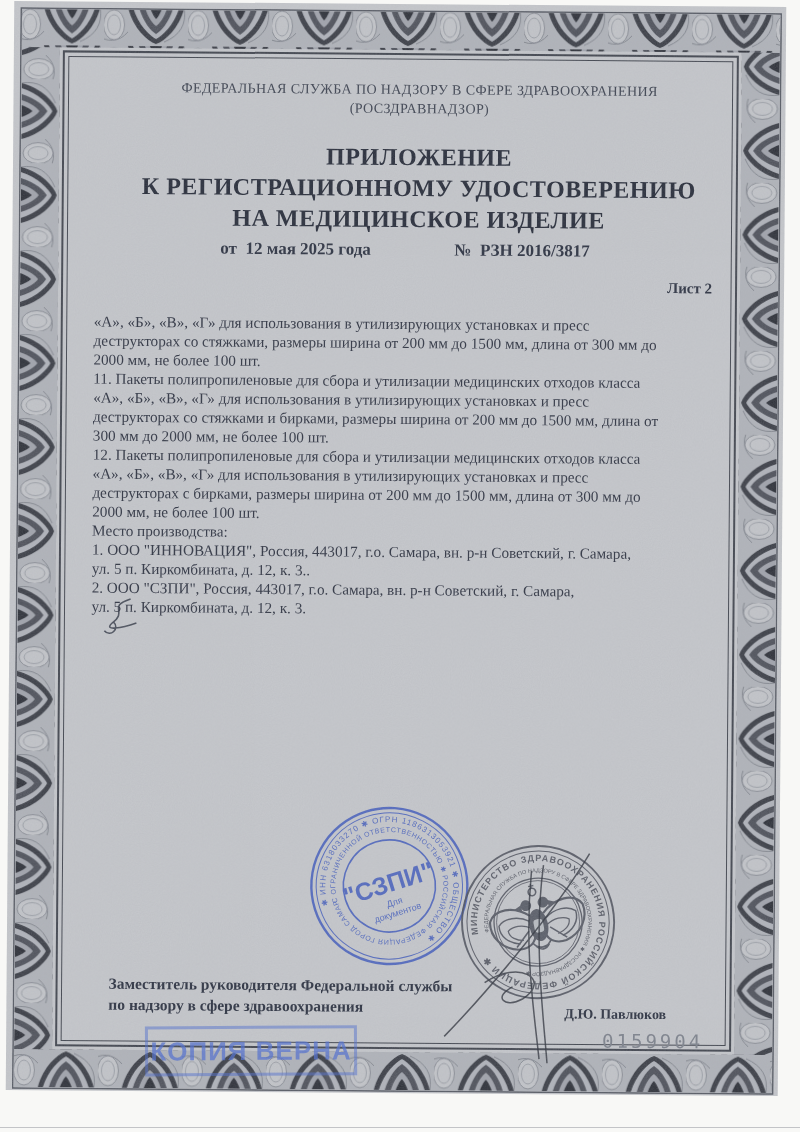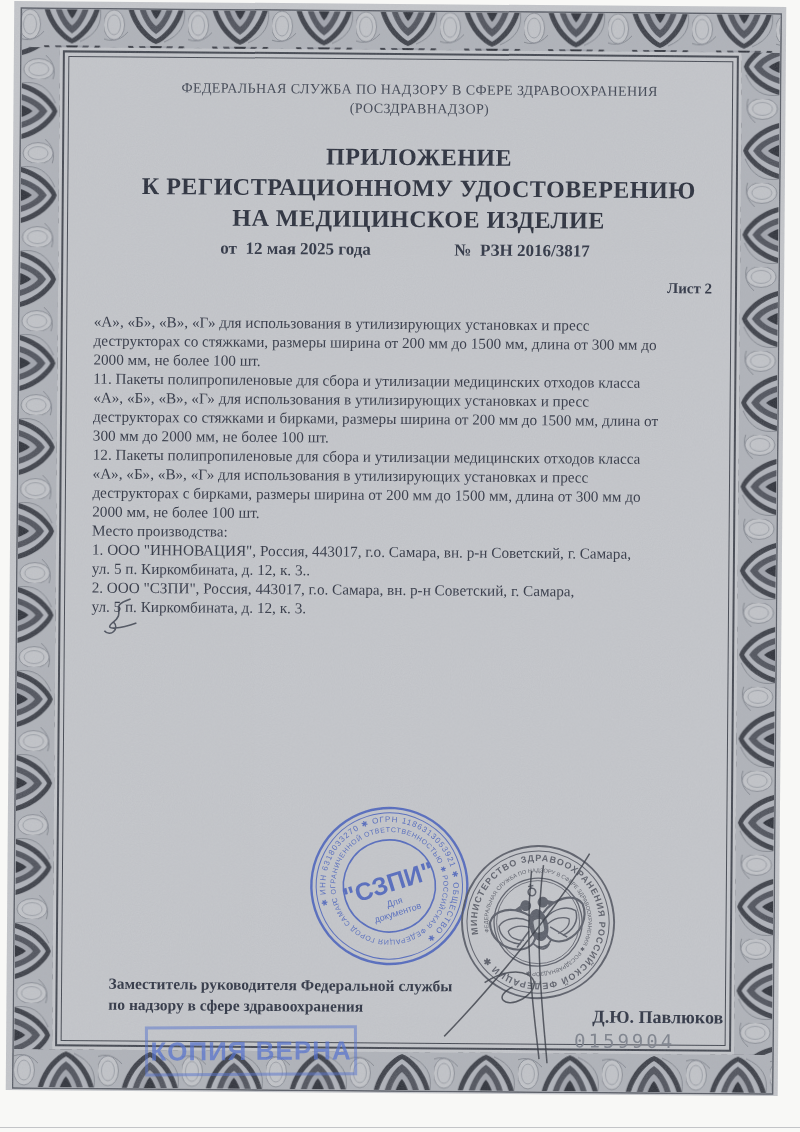--- a/index.html
+++ b/index.html
@@ -30,23 +30,23 @@
   .sheet-no{left:655px;top:274px;font-weight:bold;font-size:15px;color:#2b3140;white-space:pre;text-align:center;}
   .body-text{
     left:82px;top:310px;width:680px;
     font-size:15.2px;line-height:19px;color:#2e3341;
     white-space:pre-line;
   }
   .sig-title{
     left:102px;top:971px;font-weight:bold;font-size:15.5px;line-height:21px;
     color:#2b3140;white-space:pre-line;
   }
-  .sig-name{left:586px;top:1001px;font-weight:bold;font-size:18px;color:#2b3140;white-space:pre;}
+  .sig-name{left:558px;top:1001px;font-weight:bold;font-size:14px;color:#2b3140;white-space:pre;}
   .serial{
-    left:568px;top:1024px;
+    left:596px;top:1024px;
     font-family:"DejaVu Sans Mono", monospace;
     font-size:19px;letter-spacing:3px;color:#7e838d;
   }
   .copy-stamp{
     left:139px;top:1023px;width:206px;height:44px;
     border:3px solid rgba(77,110,210,0.50);
     display:flex;align-items:center;justify-content:center;
     transform:rotate(-0.8deg);
     font-family:"Liberation Sans", sans-serif;
     font-weight:bold;font-size:26px;letter-spacing:1px;

